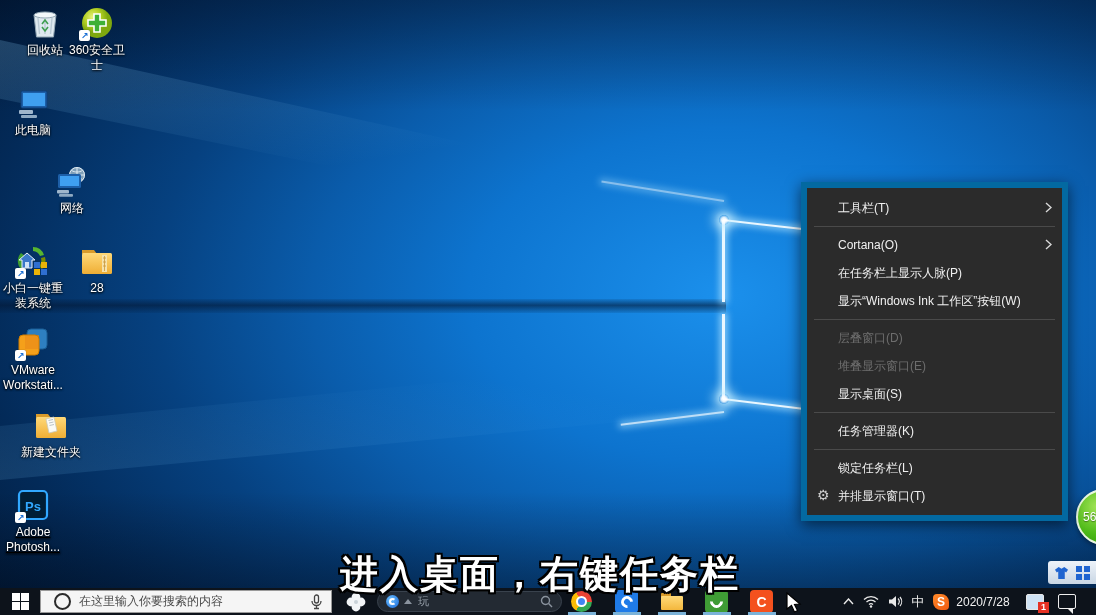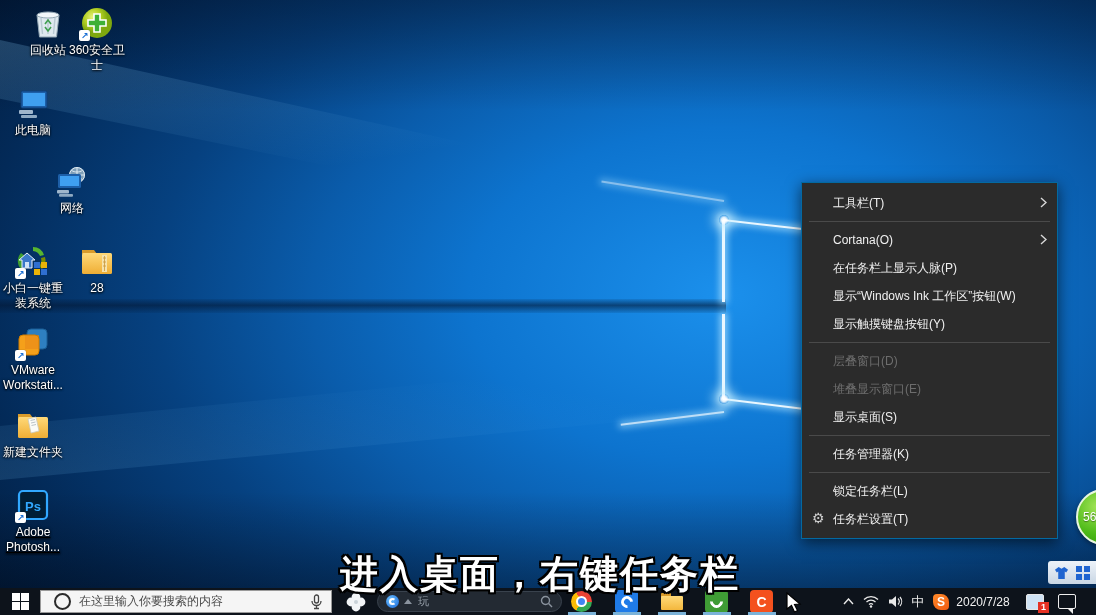--- a/index.html
+++ b/index.html
@@ -36,21 +36,21 @@
   
   .dicon{position:absolute;width:64px;display:flex;flex-direction:column;align-items:center;gap:3px;cursor:default;}
   .dicon .ic{width:34px;height:34px;position:relative;display:flex;align-items:center;justify-content:center;}
   .dicon .lbl{font-size:12px;line-height:15px;color:#fff;text-align:center;white-space:pre-line;
     text-shadow:0 1px 2px #000,0 0 3px rgba(0,0,0,.85);}
   .shortcut{position:absolute;left:-1px;bottom:-1px;width:11px;height:11px;background:#fff;border-radius:2px;
     display:flex;align-items:center;justify-content:center;font-size:9px;color:#1a6fd4;font-weight:bold;
     box-shadow:0 0 1px rgba(0,0,0,.6);}
   
   .ctxmenu{position:absolute;left:801px;top:182px;width:255px;background:#2b2b2b;
-    border:1px solid #0369a1;box-shadow:0 4px 14px rgba(0,0,0,.6);padding:6px 0 5px 0;z-index:40;}
+    border:6px solid #0369a1;box-shadow:0 4px 14px rgba(0,0,0,.6);padding:6px 0 5px 0;z-index:40;}
   .mi{height:28px;display:flex;align-items:center;padding:0 10px 0 31px;position:relative;
     font-size:12px;color:#f0f0f0;}
   .mi.disabled{color:#6d6d6d;}
   .mi .chev{position:absolute;right:10px;top:8px;}
   .mi .gearglyph{position:absolute;left:10px;top:5px;font-size:14px;color:#cfcfcf;}
   .msep{height:1px;background:#4a4a4a;margin:4px 7px;}
   
   .taskbar{position:absolute;left:0;bottom:0;width:1096px;height:27px;background:#0d131b;z-index:30;}
   .startbtn{position:absolute;left:0;top:0;width:40px;height:27px;display:flex;align-items:center;justify-content:center;}
   .winlogo{display:grid;grid-template-columns:8px 8px;grid-template-rows:8px 8px;gap:1px;}
@@ -120,21 +120,21 @@
   <div class="winline vline1"></div>
   <div class="winline vline2"></div>
   <div class="winline tline"></div>
   <div class="winline bline"></div>
   <div class="winline blineL"></div>
   <div class="winline tlineL"></div>
   <div class="node" style="left:719px;top:215px;"></div>
   <div class="node" style="left:719px;top:394px;"></div>
 </div>
 
-<div class="dicon" style="left:16px;top:6px;">
+<div class="dicon" style="left:1px;top:6px;padding-left:12px;">
   <div class="ic">
     <svg width="30" height="32" viewBox="0 0 30 32">
       <path d="M4 8 L26 8 L23.5 30 L6.5 30 Z" fill="#dfe9ef" stroke="#93a7b4" stroke-width="1"></path>
       <ellipse cx="15" cy="8" rx="11" ry="3" fill="#f2f7fa" stroke="#93a7b4" stroke-width="1"></ellipse>
       <path d="M8 11 L9.5 27 M15 11 L15 27 M22 11 L20.5 27" stroke="#b9c9d3" stroke-width="1.4" fill="none"></path>
       <path d="M12 17 l3-4 3 4 M12 20 l3 4 3-4" stroke="#3f9e4f" stroke-width="1.6" fill="none"></path>
     </svg>
   </div>
   <div class="lbl">回收站</div>
 </div>
@@ -230,21 +230,21 @@
       <rect x="2" y="8" width="20" height="20" rx="4" fill="#f5a01a"></rect>
       <rect x="8" y="8" width="14" height="14" fill="#e8861a" opacity=".55"></rect>
       <rect x="2" y="8" width="20" height="20" rx="4" fill="none" stroke="#d07c00" stroke-width="1"></rect>
     </svg>
     <div class="shortcut">↗</div>
   </div>
   <div class="lbl">VMware
 Workstati...</div>
 </div>
 
-<div class="dicon" style="left:1px;top:408px;">
+<div class="dicon" style="left:1px;top:408px;padding-left:18px;">
   <div class="ic">
     <svg width="34" height="30" viewBox="0 0 34 30">
       <path d="M2 4 h12 l3 4 h-15 Z" fill="#d99b2b"></path>
       <rect x="2" y="7" width="30" height="21" rx="1.5" fill="url(#gf2)"></rect>
       <defs>
           <linearGradient id="gf2" x1="0" y1="0" x2="0" y2="1">
             <stop offset="0%" stop-color="#ffd978"></stop>
             <stop offset="100%" stop-color="#efae35"></stop>
           </linearGradient>
         </defs>
@@ -296,44 +296,41 @@
     <svg class="chev" width="7" height="11" viewBox="0 0 7 11">
         <polyline points="1,1 6,5.5 1,10" fill="none" stroke="#d8d8d8" stroke-width="1.4"></polyline>
       </svg>
   </div>
   <div class="mi">
       <span>在任务栏上显示人脉(P)</span>
     </div>
   <div class="mi">
       <span>显示“Windows Ink 工作区”按钮(W)</span>
     </div>
-  <div class="mi">
-      <span>显示触摸键盘按钮(Y)</span>
-    </div>
   <div class="msep"></div>
   <div class="mi disabled">
       <span>层叠窗口(D)</span>
     </div>
   <div class="mi disabled">
       <span>堆叠显示窗口(E)</span>
     </div>
   <div class="mi">
       <span>显示桌面(S)</span>
     </div>
   <div class="msep"></div>
   <div class="mi">
       <span>任务管理器(K)</span>
     </div>
   <div class="msep"></div>
   <div class="mi">
       <span>锁定任务栏(L)</span>
     </div>
   <div class="mi">
     <span class="gearglyph">⚙</span>
-    <span>任务栏设置(T)</span>
+    <span>并排显示窗口(T)</span>
   </div>
 </div>
 
 <div class="taskbar">
   <div class="startbtn">
     <div class="winlogo">
         <div></div>
         <div></div>
         <div></div>
         <div></div>

